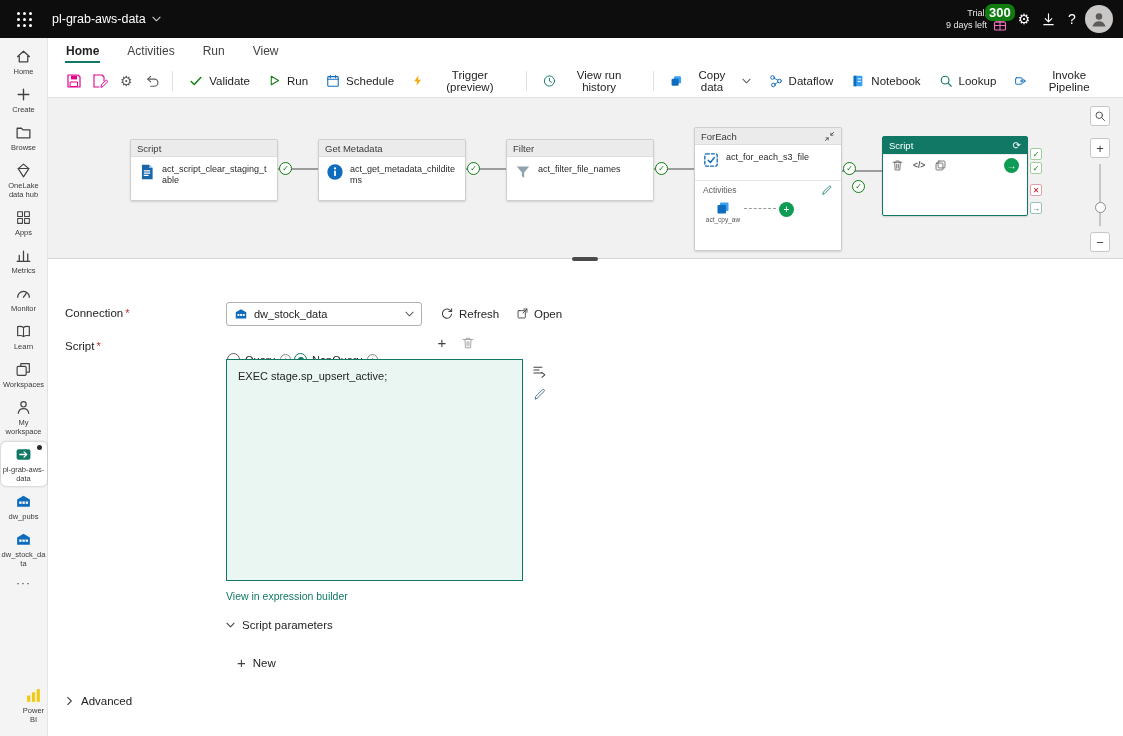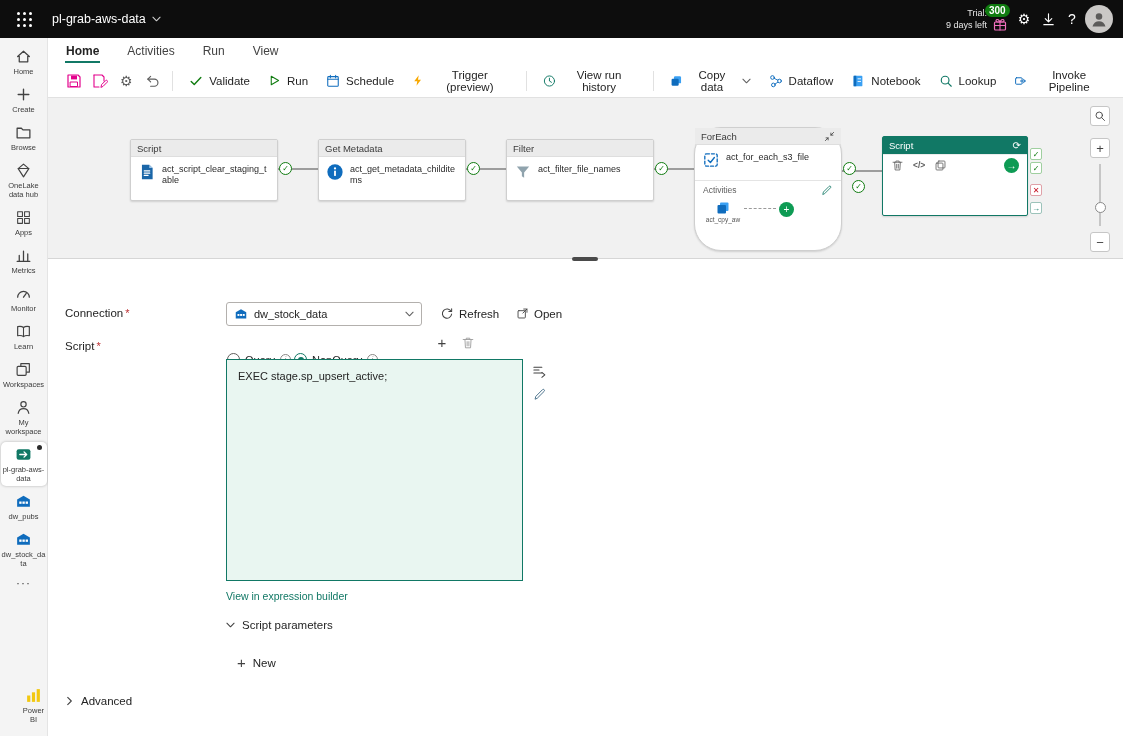--- a/index.html
+++ b/index.html
@@ -17,21 +17,21 @@
   .wgrid i { width:3px; height:3px; background:#fff; border-radius:50%; display:block; }
   .tb-title { display:flex; align-items:center; gap:6px; font-size:12.5px; margin-left:4px; cursor:pointer; }
   .tb-title .ch { color:#cfcfcf; }
   .searchwrap { position:absolute; left:389px; top:7px; width:346px; height:24px; background:#161616; border:1px solid #7a7a7a; border-radius:4px; display:flex; align-items:center; padding:0 8px; gap:6px; }
   .searchin { flex:1; background:transparent; border:none; outline:none; color:#d6d6d6; font-size:11.5px; }
   .searchin::placeholder { color:#9d9d9d; }
   .tbright { margin-left:auto; display:flex; align-items:center; gap:2px; padding-right:10px; }
   .trial { font-size:9px; line-height:1.35; text-align:right; color:#e8e8e8; }
   .credit { position:relative; width:22px; height:26px; }
   .credit svg { position:absolute; left:3px; bottom:0; }
-  .pill { position:absolute; top:-2px; left:-4px; background:#107c10; color:#fff; font-size:10px; font-weight:bold; padding:1px 4px; border-radius:7px; }
+  .pill { position:absolute; top:-2px; left:-4px; background:#107c10; color:#fff; font-size:13px; font-weight:bold; padding:1px 4px; border-radius:7px; }
   .tbi { width:22px; height:22px; display:flex; align-items:center; justify-content:center; color:#fff; font-size:14px; }
   .avatar { width:28px; height:28px; border-radius:50%; background:#cac8c6; display:flex; align-items:center; justify-content:center; overflow:hidden; cursor:pointer; }
 
   .ch { width:9px; height:6px; flex:none; }
 
   
   .bodyrow { flex:1; display:flex; min-height:0; }
   .rail { width:48px; background:#f4f4f4; border-right:1px solid #e4e4e4; display:flex; flex-direction:column; align-items:center; padding:6px 0 6px; flex:none; }
   .ritem { width:46px; padding:4px 0 3px; margin-bottom:3px; display:flex; flex-direction:column; align-items:center; gap:2px; cursor:pointer; position:relative; border-radius:5px; }
   .ritem .rlabel { font-size:7.5px; color:#3b3b3b; text-align:center; line-height:1.2; max-width:45px; word-wrap:break-word; }
@@ -66,21 +66,21 @@
   .node.sel { border-color:#117865; height:80px; }
   .node.sel .nh { background:#117865; border-color:#117865; color:#fff; }
   .state { color:#fff; font-size:10px; }
   .nfoot { height:21px; border-top:1px solid #ececec; display:flex; align-items:center; gap:9px; padding:0 8px; }
   .codeic { font-size:8.5px; color:#5c5c5c; font-weight:bold; }
   .nextc { width:15px; height:15px; border-radius:50%; background:#0e9b54; color:#fff; font-size:10px; display:flex; align-items:center; justify-content:center; margin-left:auto; padding:0; }
   .port { position:absolute; width:12px; height:12px; background:#fff; border:1px solid #c8c8c8; border-radius:2px; font-size:8px; display:flex; align-items:center; justify-content:center; }
   .port.ok { color:#107c10; border-color:#9fcf9f; font-weight:bold; }
   .port.bad { color:#c50f1f; border-color:#e0a1a8; font-weight:bold; }
   .port.nxt { color:#117865; border-color:#9cc3ba; }
-  .node.fe { height:124px;border-radius:27px; }
+  .node.fe { height:124px; }
   .fediv { border-top:1px solid #e4e4e4; margin-top:1px; }
   .ferow { display:flex; align-items:center; justify-content:space-between; padding:3px 8px 1px; }
   .felabel { font-size:8.5px; color:#616161; }
   .feinner { display:flex; align-items:flex-start; padding:3px 10px 0; }
   .femini { display:flex; flex-direction:column; align-items:center; width:36px; }
   .femini .fl { font-size:6.5px; color:#555; word-break:break-all; text-align:center; line-height:1.2; }
   .dash { width:32px; border-top:1.2px dashed #9a9a9a; margin:8px 3px 0; }
   .addc { width:15px; height:15px; border-radius:50%; background:#0e9b54; color:#fff; font-size:10px; display:flex; align-items:center; justify-content:center; margin-top:2px; padding:0; flex:none; }
   .cctl { position:absolute; width:20px; height:20px; background:#fff; border:1px solid #c6c6c6; border-radius:3px; display:flex; align-items:center; justify-content:center; font-size:13px; color:#424242; cursor:pointer; }
   .ztrack { position:absolute; width:2px; height:62px; background:#c6c6c6; cursor:pointer; }

